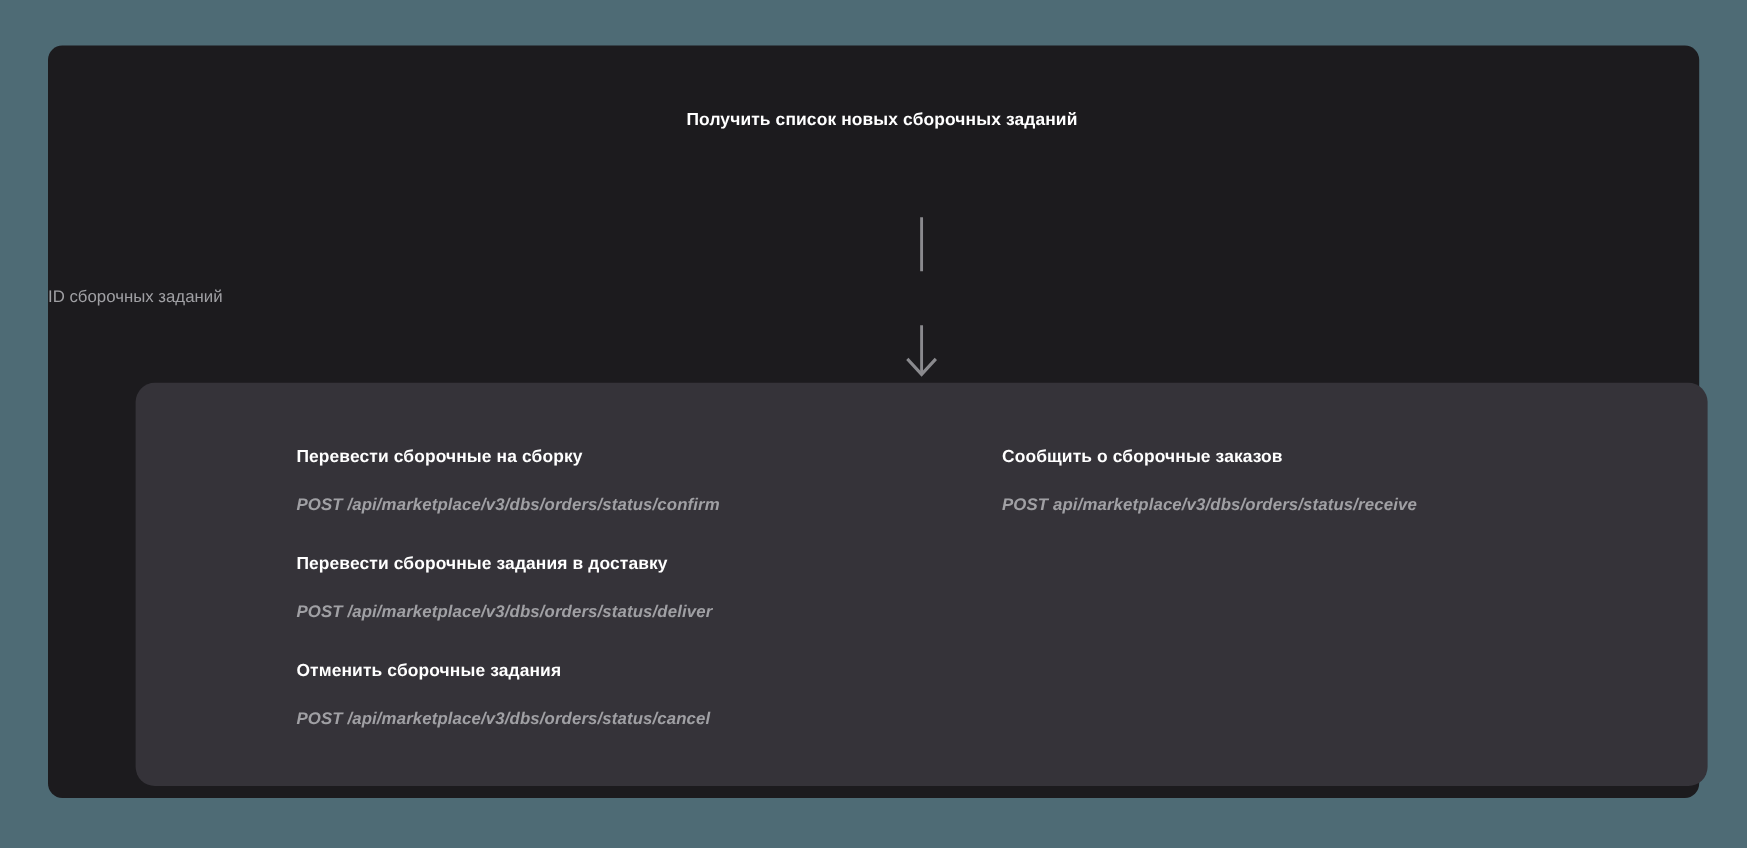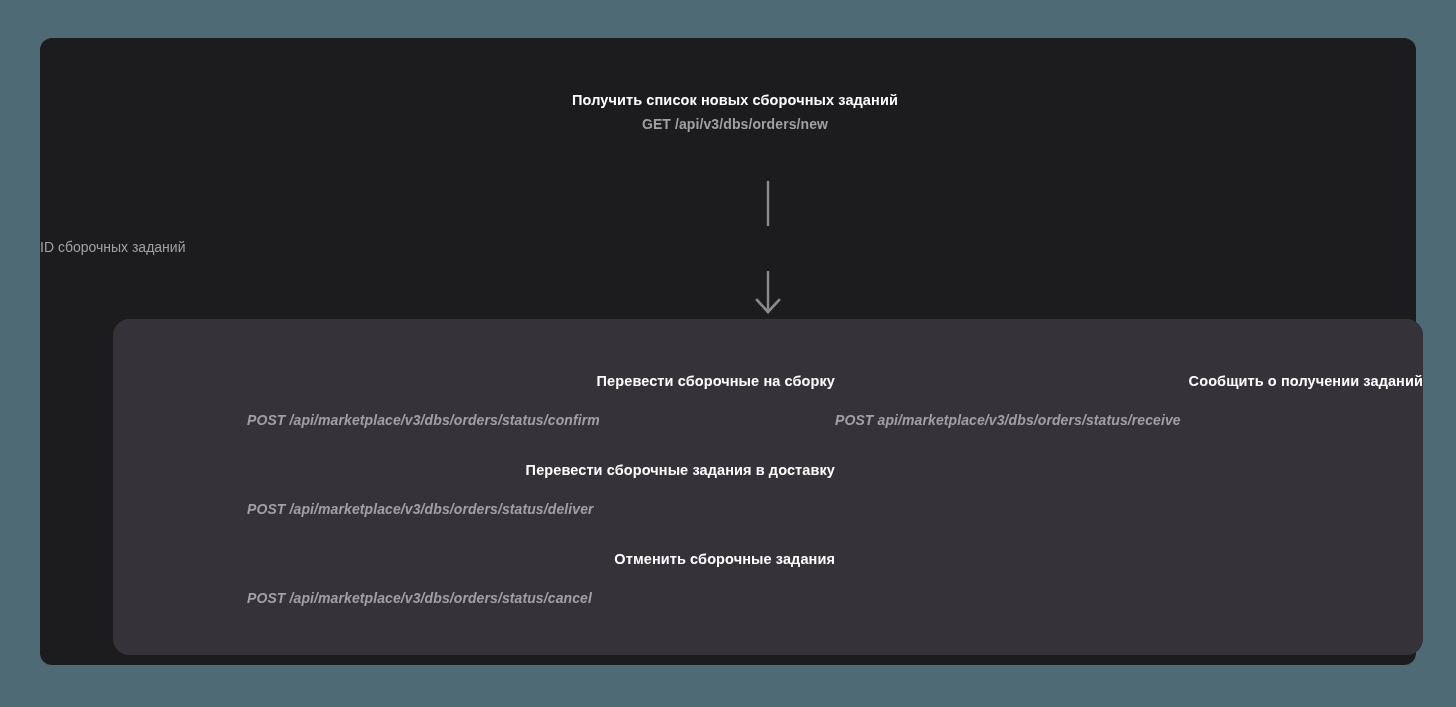--- a/index.html
+++ b/index.html
@@ -105,36 +105,34 @@
   }
 
   .api-item {
     margin-bottom: 30px;
   }
   .api-item:last-child {
     margin-bottom: 0;
   }
   .api-item .node-title {
     font-size: 14.5px;
-    text-align: right;
   }
   .api-item .node-endpoint {
     margin-top: 19px;
     font-style: italic;
   }
 </style>
 </head>
 <body>
 
 <div class="canvas">
   <div class="card">
 
     <div class="top-node">
       <span class="node-title">Получить список новых сборочных заданий</span>
-      <span class="node-endpoint">GET /api/v3/dbs/orders/new</span>
     </div>
 
     <div class="connector">
       <svg width="80" height="180" viewBox="0 0 80 180">
         <line x1="40" y1="38" x2="40" y2="83" stroke="#8a8a8e" stroke-width="2.4" stroke-linecap="butt"></line>
         <line x1="40" y1="128" x2="40" y2="168" stroke="#8a8a8e" stroke-width="2.4" stroke-linecap="butt"></line>
         <polyline points="29,157 40,169 51,157" fill="none" stroke="#8a8a8e" stroke-width="2.6" stroke-linecap="square" stroke-linejoin="miter"></polyline>
       </svg>
     </div>
 
@@ -153,21 +151,21 @@
             <div class="node-endpoint">POST /api/marketplace/v3/dbs/orders/status/deliver</div>
           </div>
           <div class="api-item">
             <div class="node-title">Отменить сборочные задания</div>
             <div class="node-endpoint">POST /api/marketplace/v3/dbs/orders/status/cancel</div>
           </div>
         </div>
 
         <div class="panel-col">
           <div class="api-item">
-            <div class="node-title">Сообщить о получении заданий</div>
+            <div class="node-title">Сообщить о сборочные заказов</div>
             <div class="node-endpoint">POST api/marketplace/v3/dbs/orders/status/receive</div>
           </div>
         </div>
 
       </div>
     </div>
 
   </div>
 </div>
 

